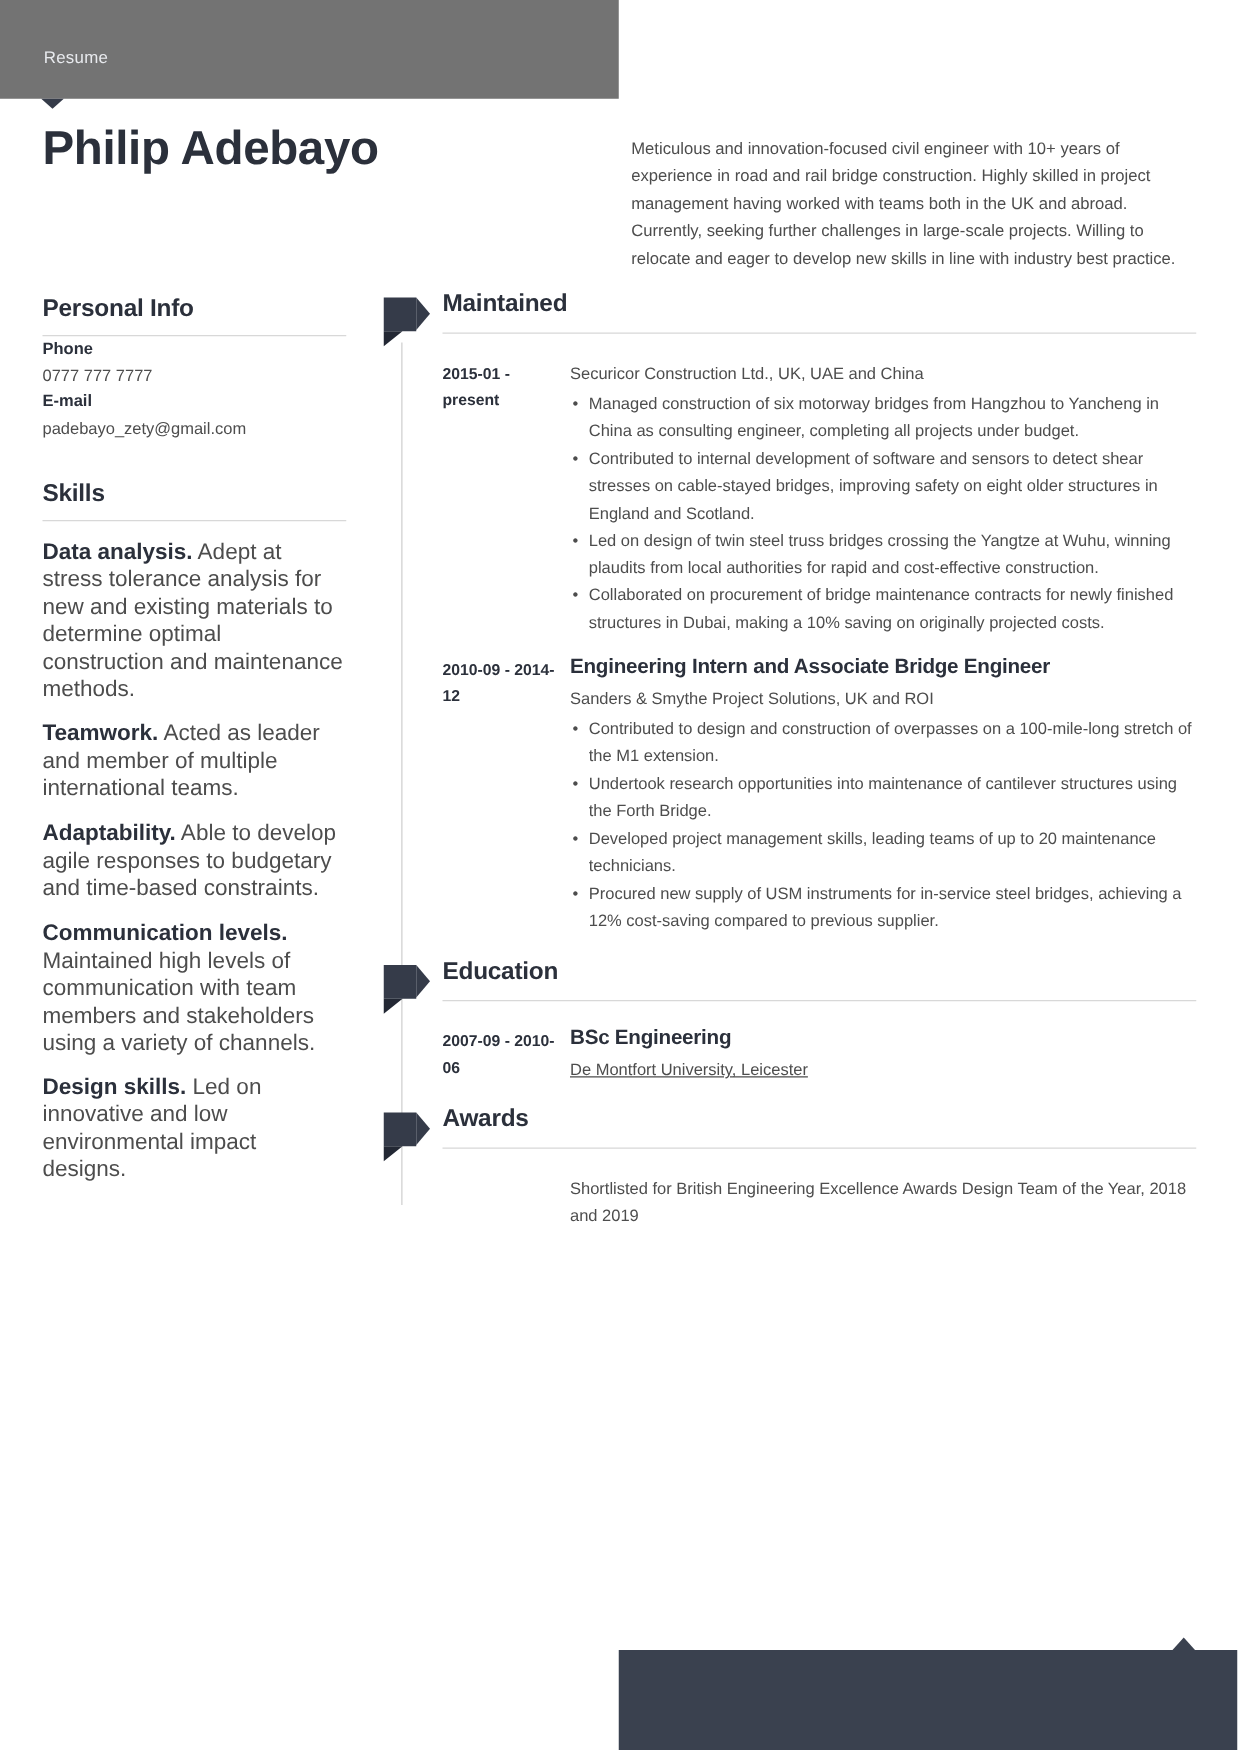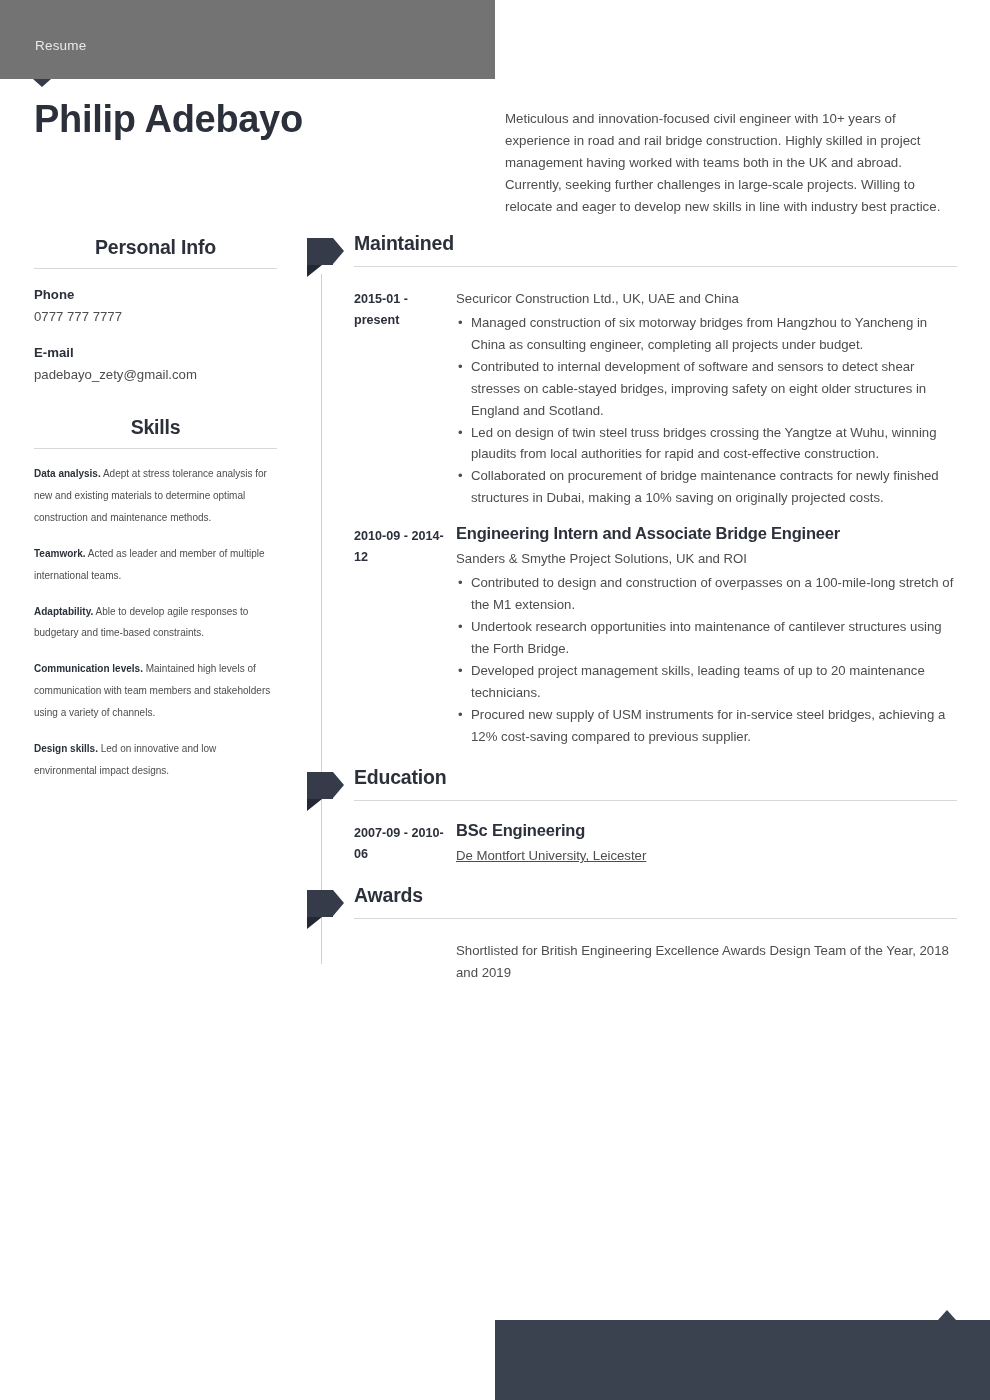--- a/index.html
+++ b/index.html
@@ -55,30 +55,29 @@
   }
 
   
   #sidebar{ position:absolute; left:34px; top:236px; width:243px; }
   #maincol { position:absolute; left:307px; top:236px; width:650px; }
 
   h2.side-title{
     font-size:19.5px; font-weight:bold; color:#2b303b;
     letter-spacing:-.2px; padding-bottom:9px;
     border-bottom:1px solid #d8d8d8;
-    text-align:center;
-  }
-  .side-block{ margin-top:16px; }
+  }
+  .side-block{ }
   .side-label{
     font-size:13.2px; font-weight:bold; color:#2b303b;
     line-height:20px; margin-bottom:2px;
   }
   .side-value{ font-size:13.2px; color:#4d4d4d; line-height:20px; }
   .skill-item{
-    font-size:10px; line-height:21.9px; color:#4d4d4d;
+    font-size:18px; line-height:21.9px; color:#4d4d4d;
     margin-top:14px;
   }
   .skill-item b{ color:#2b303b; font-weight:bold; }
   #skills-title{ margin-top:31px; }
 
   
   .section{ position:relative; }
   .sec-head{ position:relative; height:36px; }
   .flag{
     position:absolute; left:0; top:2px; width:36px; height:27px;

